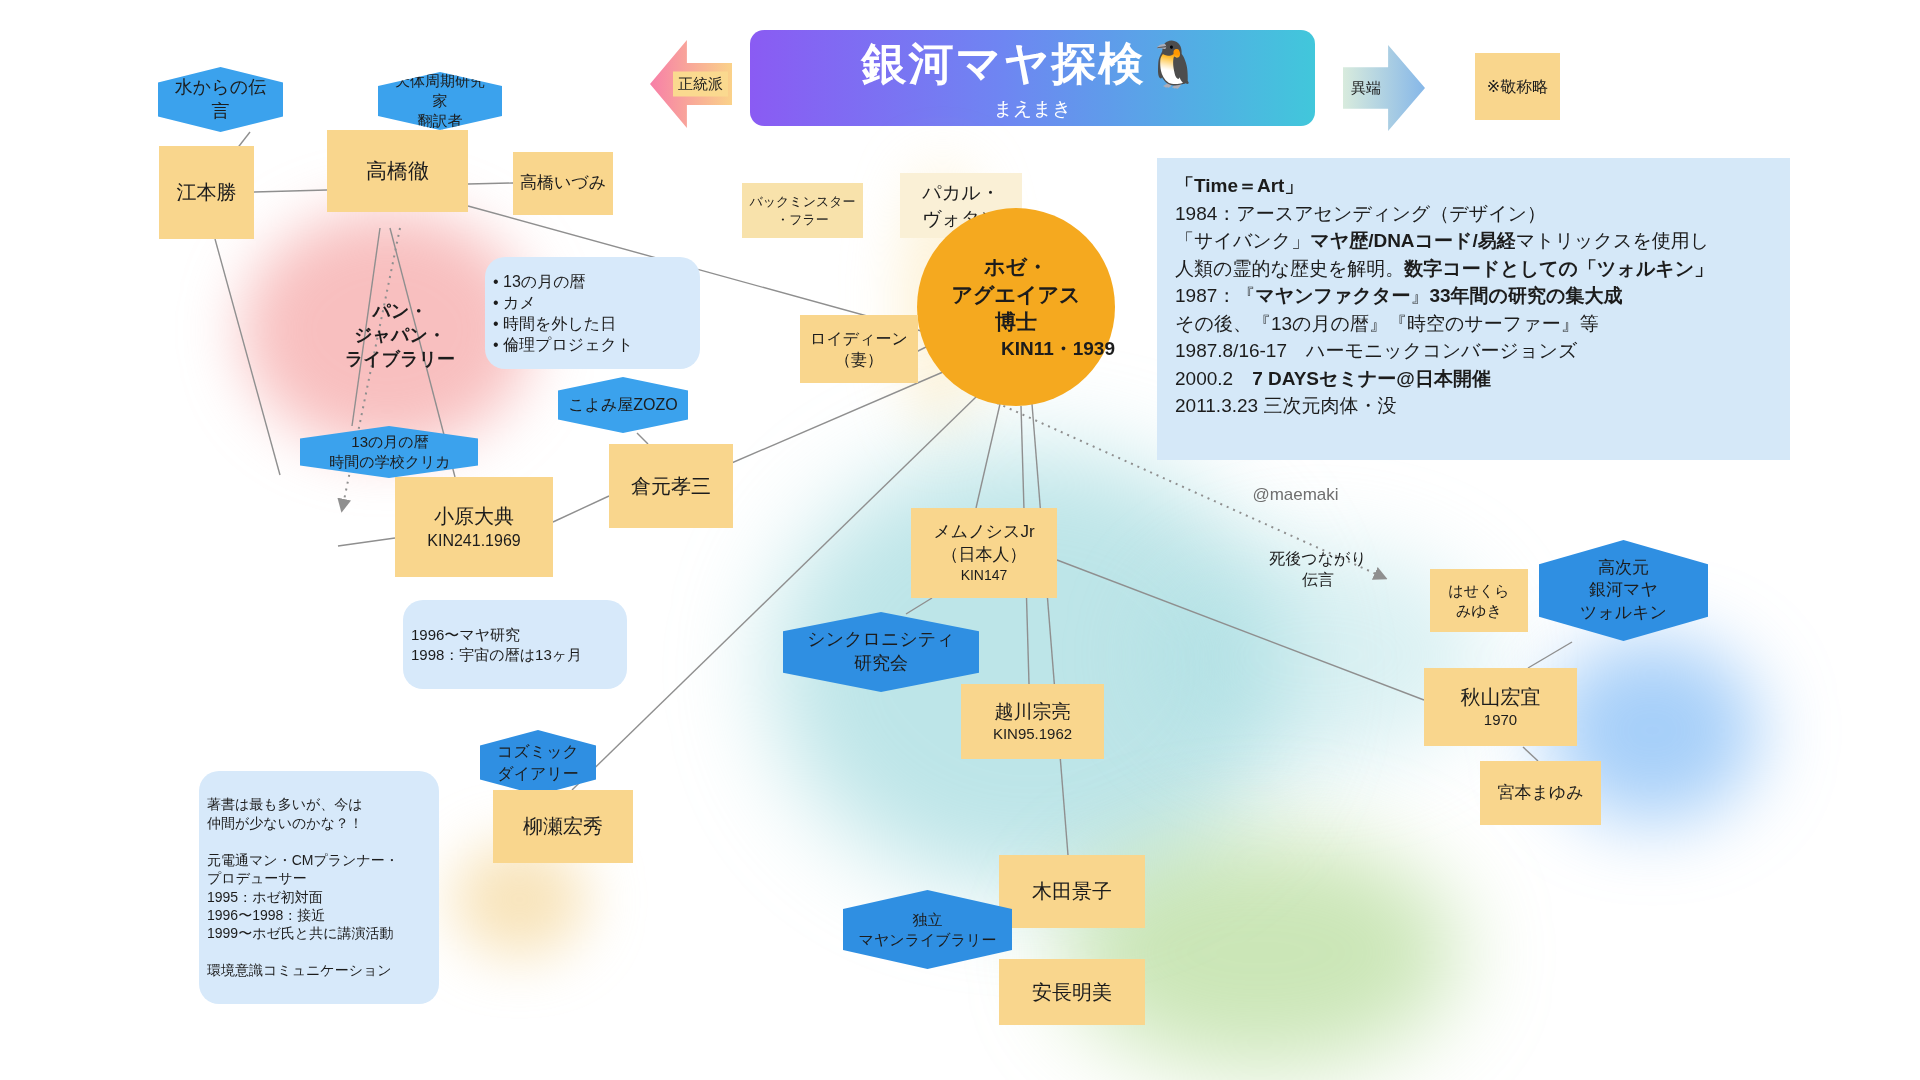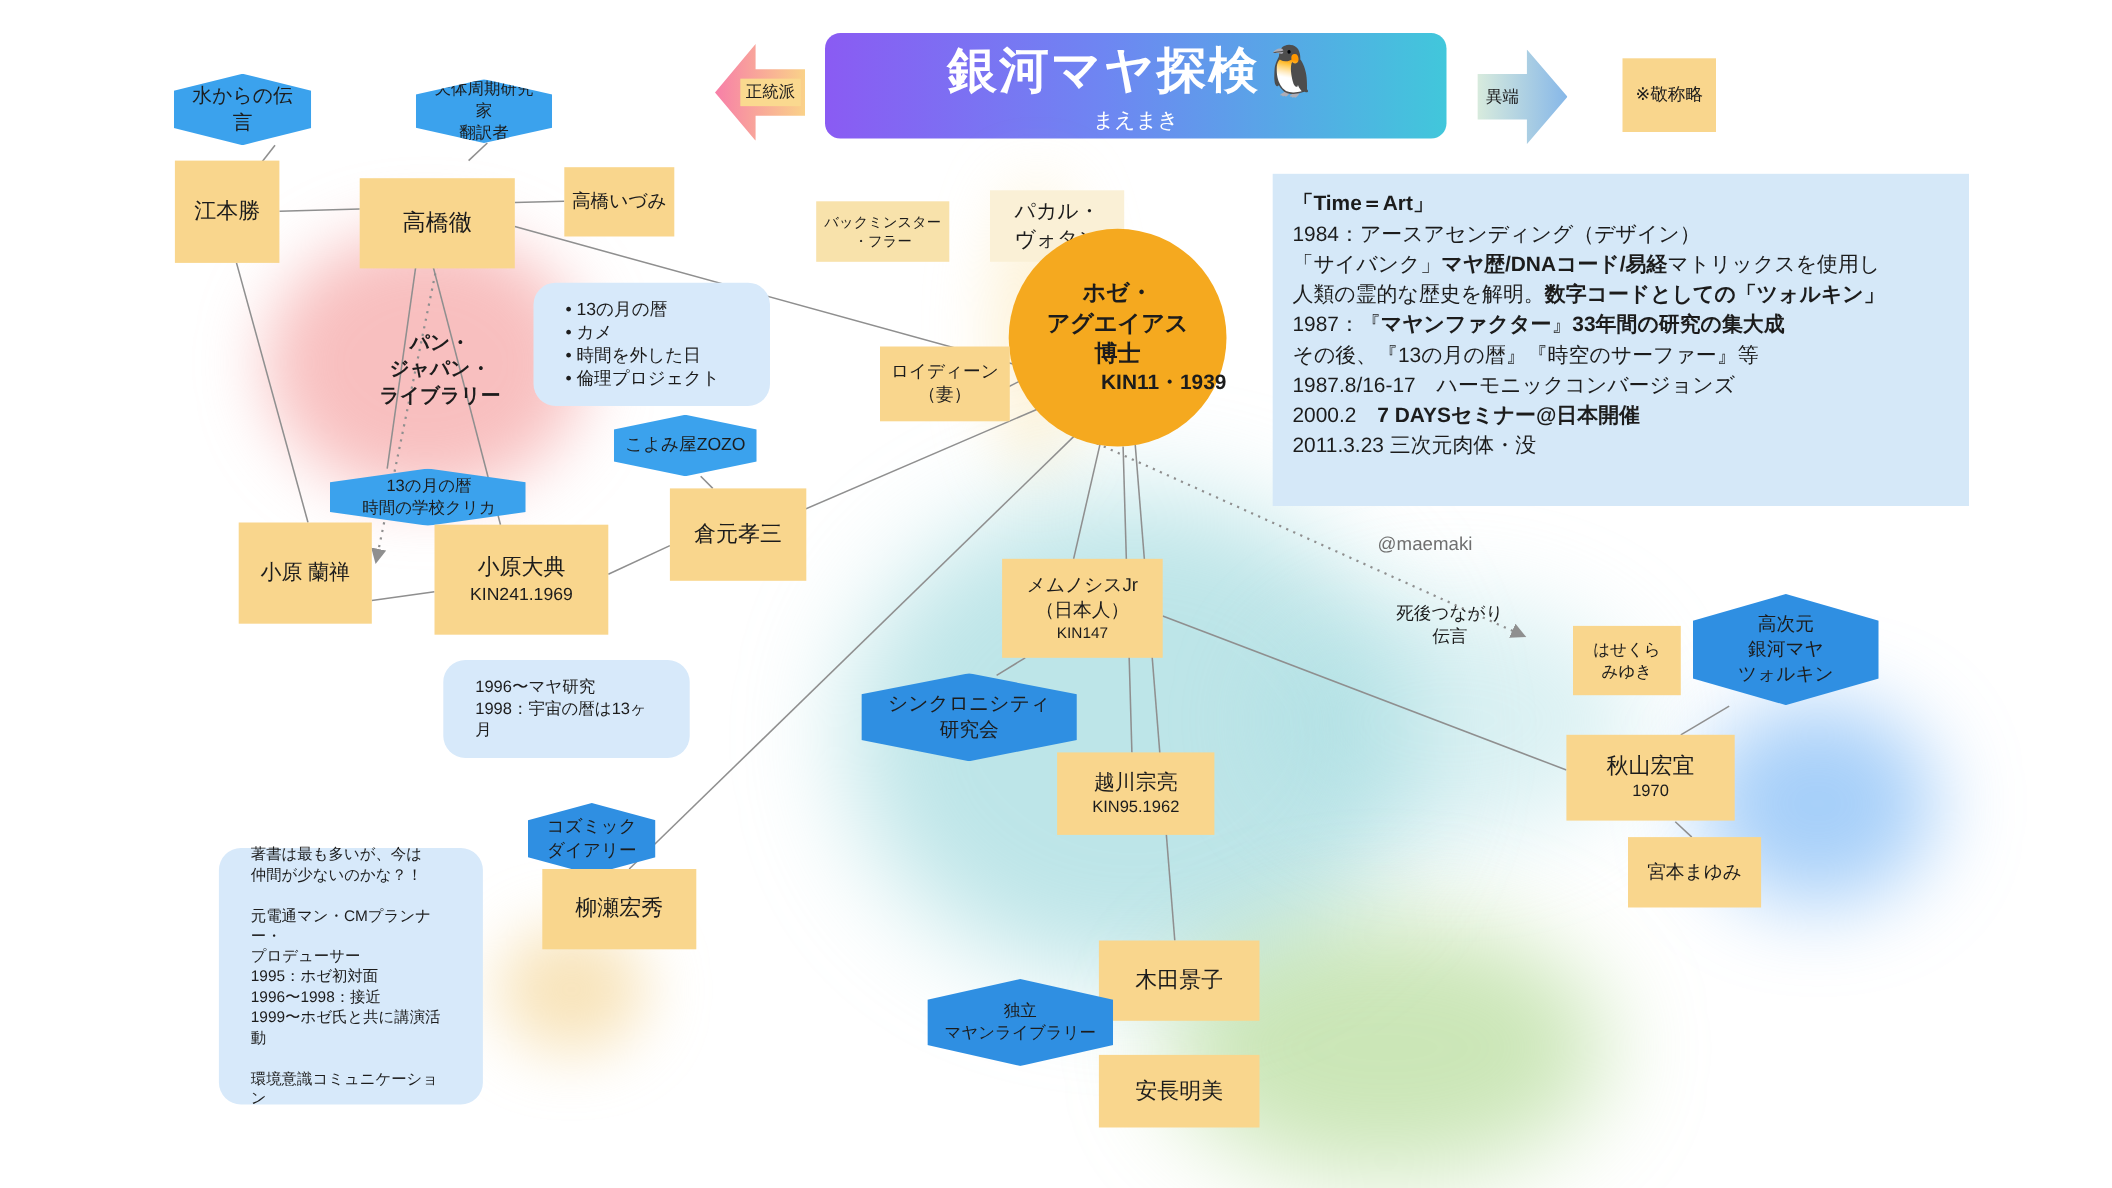--- a/index.html
+++ b/index.html
@@ -4,21 +4,21 @@
 <style>
   html,body{margin:0;padding:0;background:#ffffff;}
   .canvas{position:relative;width:1920px;height:1080px;overflow:hidden;background:#ffffff;
           font-family:"Liberation Sans","DejaVu Sans",sans-serif;}
   .blob{position:absolute;border-radius:50%;pointer-events:none;}
   #edge-layer{position:absolute;left:0;top:0;width:1920px;height:1080px;}
   .node{position:absolute;display:flex;flex-direction:column;justify-content:center;align-items:center;
         box-sizing:border-box;color:#1c1c1c;line-height:1.32;text-align:center;}
   .node .nline{width:100%;}
   .hex{padding:4px 10px;}
-  .note{border-radius:20px;padding:12px 29px;}
+  .note{border-radius:20px;padding:12px 8px;}
   .note.left, .panel.left{align-items:flex-start;text-align:left;}
   .circle{border-radius:50%;}
   .panel{padding:14px 18px;justify-content:flex-start;line-height:1.45;}
   .panel .tline{white-space:pre-wrap;width:100%;}
   .b{font-weight:700;}
   .banner{position:absolute;left:750px;top:30px;width:565px;height:96px;border-radius:14px;
           display:flex;flex-direction:column;justify-content:center;align-items:center;color:#ffffff;}
   .title-line{font-size:45px;font-weight:600;letter-spacing:2px;display:flex;align-items:center;}
   .subtitle{font-size:19px;margin-top:2px;}
   .arrow{position:absolute;display:flex;align-items:center;}
@@ -92,21 +92,21 @@
     <div class="node hex" style="left: 158px; top: 67px; width: 125px; height: 65px; font-size: 18px; background: rgb(59, 162, 237); clip-path: polygon(0px 24%, 50% 0px, 100% 24%, 100% 76%, 50% 100%, 0px 76%);">
       <div class="nline">水からの伝言</div>
     </div>
     <div class="node box" style="left: 159px; top: 146px; width: 95px; height: 93px; font-size: 20px; background: rgb(249, 214, 141);">
       <div class="nline">江本勝</div>
     </div>
     <div class="node hex" style="left: 378px; top: 72px; width: 124px; height: 58px; font-size: 15px; background: rgb(59, 162, 237); clip-path: polygon(0px 24%, 50% 0px, 100% 24%, 100% 76%, 50% 100%, 0px 76%);">
       <div class="nline">天体周期研究家</div>
       <div class="nline">翻訳者</div>
     </div>
-    <div class="node box" style="left: 327px; top: 162px; width: 141px; height: 82px; font-size: 21px; background: rgb(249, 214, 141);">
+    <div class="node box" style="left: 327px; top: 130px; width: 141px; height: 82px; font-size: 21px; background: rgb(249, 214, 141);">
       <div class="nline">高橋徹</div>
     </div>
     <div class="node box" style="left: 513px; top: 152px; width: 100px; height: 63px; font-size: 17px; background: rgb(249, 214, 141);">
       <div class="nline">高橋いづみ</div>
     </div>
     <div class="node label" style="left: 330px; top: 296px; width: 140px; height: 80px; font-size: 18px; font-weight: 700;">
       <div class="nline">パン・</div>
       <div class="nline">ジャパン・</div>
       <div class="nline">ライブラリー</div>
     </div>
@@ -136,23 +136,20 @@
     </div>
     <div class="node hex" style="left: 558px; top: 377px; width: 130px; height: 56px; font-size: 16px; background: rgb(59, 162, 237); clip-path: polygon(0px 24%, 50% 0px, 100% 24%, 100% 76%, 50% 100%, 0px 76%);">
       <div class="nline">こよみ屋ZOZO</div>
     </div>
     <div class="node box" style="left: 609px; top: 444px; width: 124px; height: 84px; font-size: 20px; background: rgb(249, 214, 141);">
       <div class="nline">倉元孝三</div>
     </div>
     <div class="node hex" style="left: 300px; top: 426px; width: 178px; height: 52px; font-size: 15px; background: rgb(59, 162, 237); clip-path: polygon(0px 24%, 50% 0px, 100% 24%, 100% 76%, 50% 100%, 0px 76%); padding-left: 12px;">
       <div class="nline">13の月の暦</div>
       <div class="nline">時間の学校クリカ</div>
-    </div>
-    <div class="node box" style="left: 217px; top: 475px; width: 121px; height: 92px; font-size: 19px; background: rgb(249, 214, 141);">
-      <div class="nline">小原 蘭禅</div>
     </div>
     <div class="node box" style="left: 395px; top: 477px; width: 158px; height: 100px; font-size: 20px; background: rgb(249, 214, 141);">
       <div class="nline">小原大典</div>
       <div class="nline" style="font-size: 16px;">KIN241.1969</div>
     </div>
     <div class="node note left" style="left: 403px; top: 600px; width: 224px; height: 89px; font-size: 15px; background: rgb(215, 233, 250);">
       <div class="nline">1996〜マヤ研究</div>
       <div class="nline">1998：宇宙の暦は13ヶ月</div>
     </div>
     <div class="node panel left" style="left: 1157px; top: 158px; width: 633px; height: 302px; font-size: 19px; background: rgb(213, 232, 248);">

